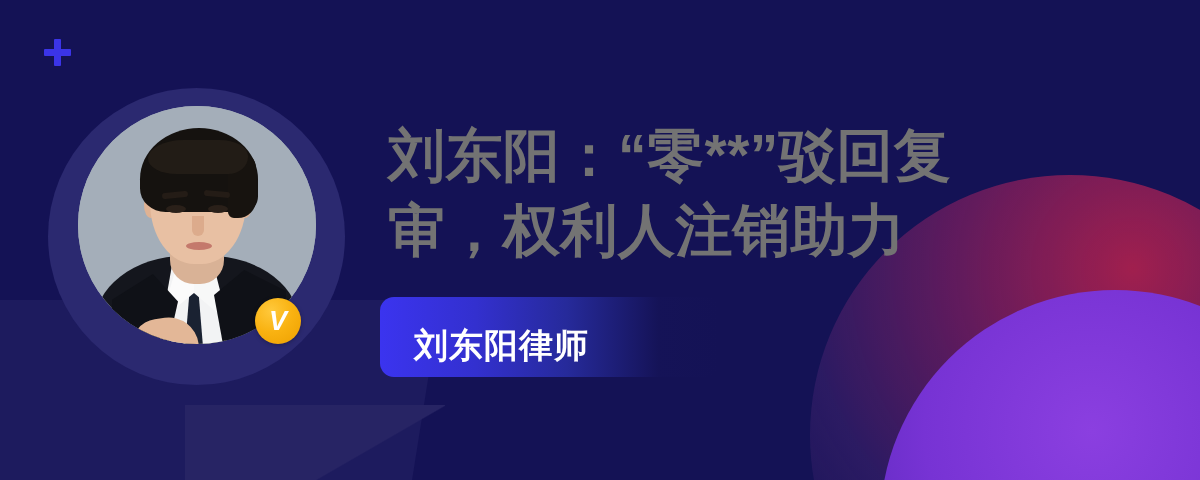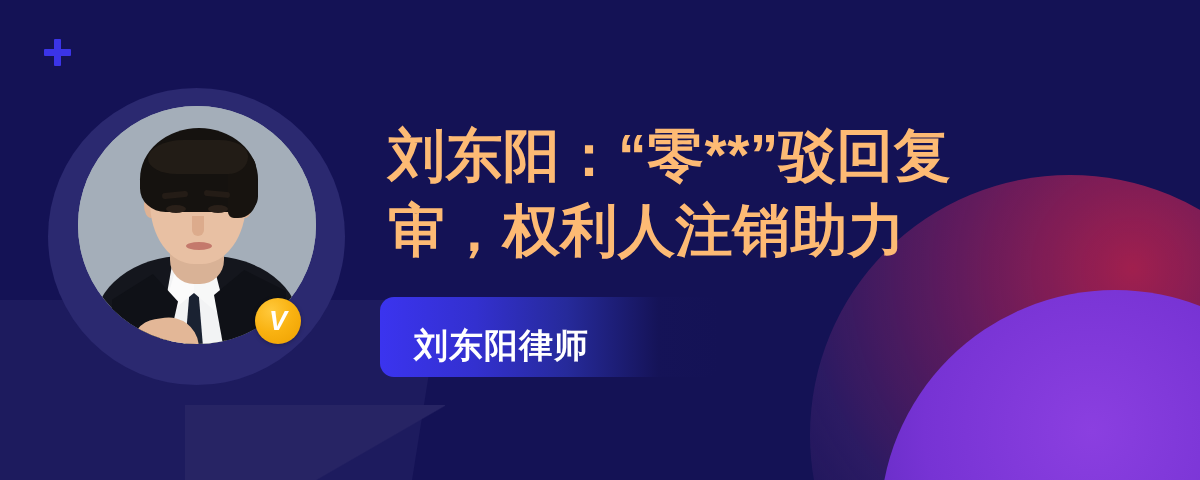--- a/index.html
+++ b/index.html
@@ -222,21 +222,21 @@
   }
 
   
   .content {
     position: absolute;
     left: 388px;
     top: 118px;
     width: 790px;
   }
   .headline {
-    color: #fdba74;
+    color: #737373;
     font-size: 57px;
     font-weight: bold;
     line-height: 1.31;
     letter-spacing: 0.5px;
     margin: 0;
     white-space: pre-wrap;
   }
   .name-button {
     position: absolute;
     left: 380px;

